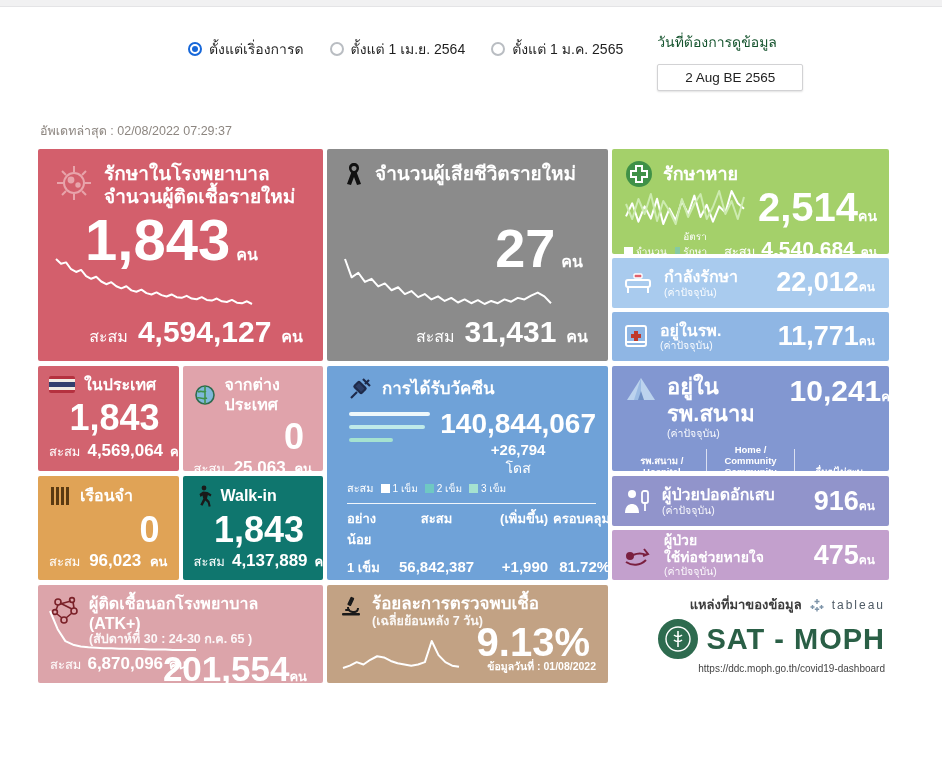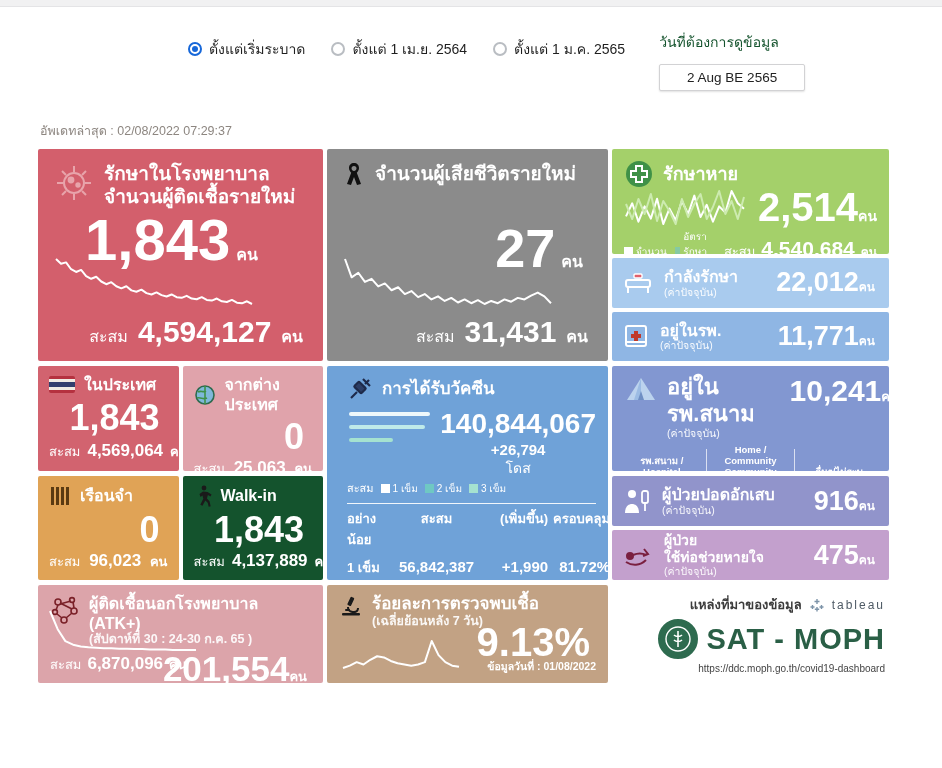--- a/index.html
+++ b/index.html
@@ -35,21 +35,21 @@
   .bg-recov    { background: #a4d06a; }
   .bg-treat    { background: #a9cbee; }
   .bg-inhosp   { background: #8fb6e4; }
   .bg-vaccine  { background: #6fa2d8; }
   .bg-field    { background: #8297d1; }
   .bg-pneu     { background: #9194cb; }
   .bg-vent     { background: #c3a0cd; }
   .bg-dom      { background: #d2636f; }
   .bg-abroad   { background: #e0a3ab; }
   .bg-prison   { background: #e0a356; }
-  .bg-walkin   { background: #14532d; }
+  .bg-walkin   { background: #0f766e; }
   .bg-atk      { background: #dca4aa; }
   .bg-positive { background: #c2a284; }
 
   .hdr { display: flex; align-items: flex-start; gap: 9px; }
   .title { font-weight: bold; line-height: 1.22; }
   .sub { font-size: 10.5px; opacity: .92; line-height: 1.1; }
   .unit { font-size: 14px; font-weight: bold; }
   .cumrow { display: flex; align-items: baseline; gap: 7px; }
 
   
@@ -162,21 +162,21 @@
 </head>
 <body>
 
 <div class="page">
   <div class="topstrip"></div>
 
   <div class="filters">
     <div class="radio-group">
       <div class="radio-item">
         <span class="radio-circle sel"></span>
-        <span>ตั้งแต่เริ่มระบาด</span>
+        <span>ตั้งแต่เริ่องการด</span>
       </div>
       <div class="radio-item">
         <span class="radio-circle"></span>
         <span>ตั้งแต่ 1 เม.ย. 2564</span>
       </div>
       <div class="radio-item">
         <span class="radio-circle"></span>
         <span>ตั้งแต่ 1 ม.ค. 2565</span>
       </div>
     </div>

